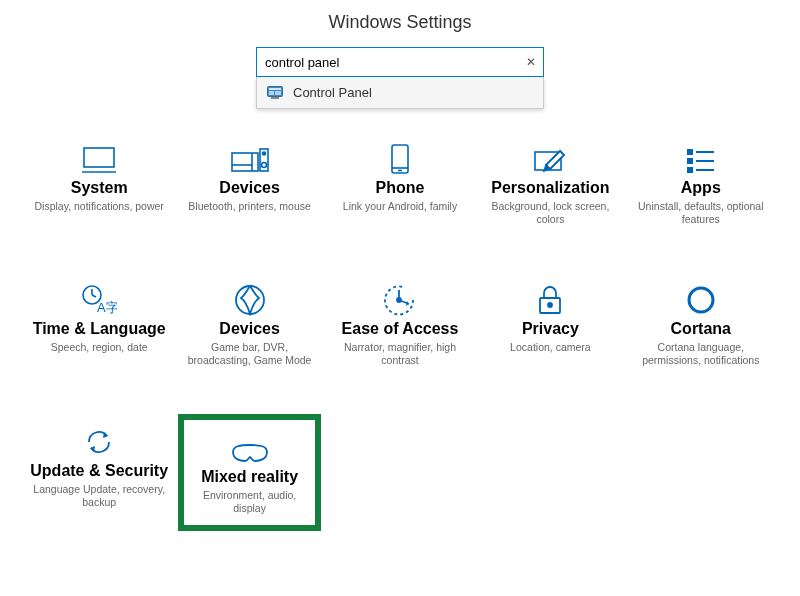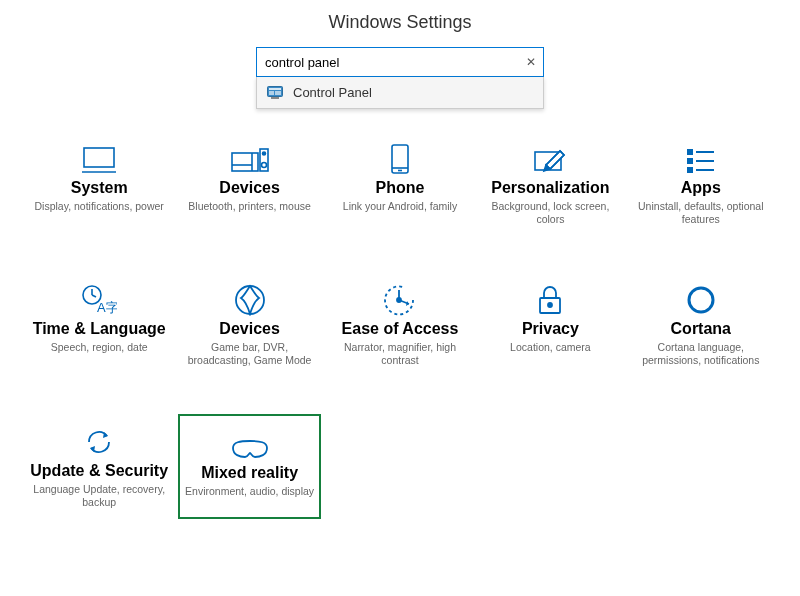--- a/index.html
+++ b/index.html
@@ -69,21 +69,21 @@
       column-gap: 8px;
       row-gap: 36px;
       padding: 54px 28px 10px 28px;
     }
     .tile {
       text-align: center;
       cursor: pointer;
       padding: 4px 2px 10px 2px;
     }
     .tile.hovered {
-      border: 2px solid #15803d;
+      border: 6px solid #15803d;
     }
     .tile .icon {
       height: 40px;
       display: flex;
       align-items: flex-end;
       justify-content: center;
       margin-bottom: 4px;
     }
     .tile .icon svg { stroke: #0067b8; }
     .tile-title {

